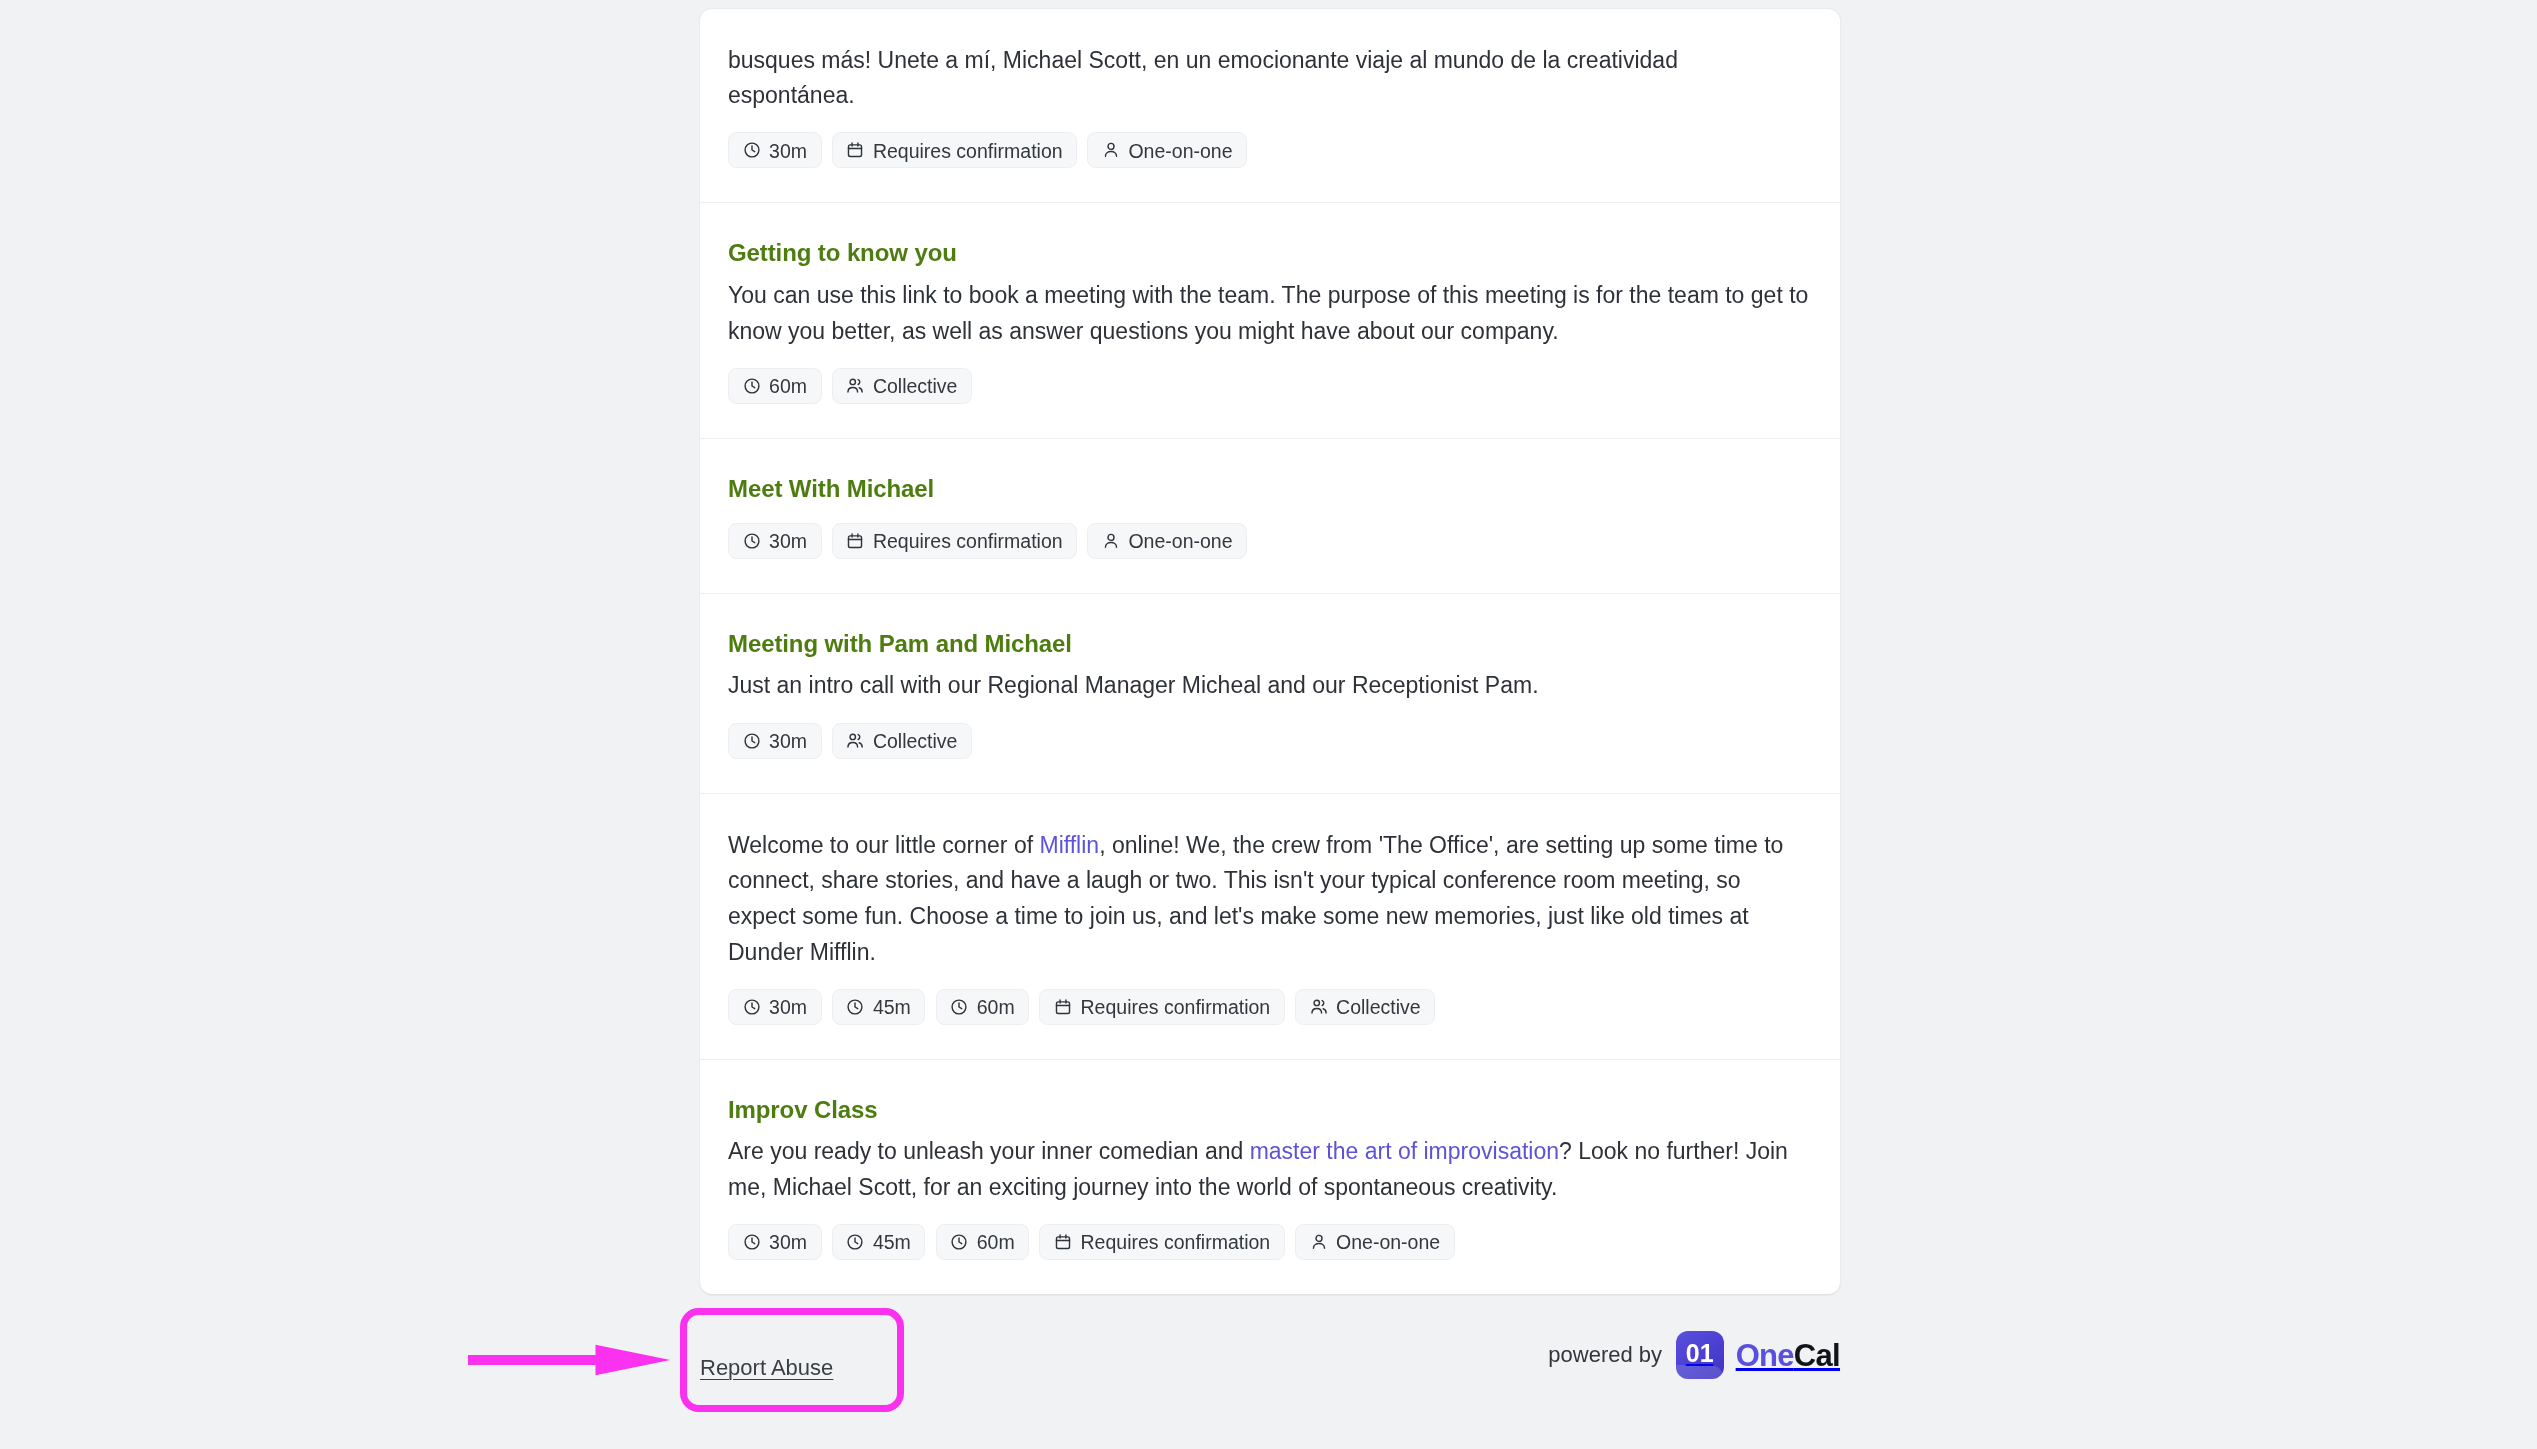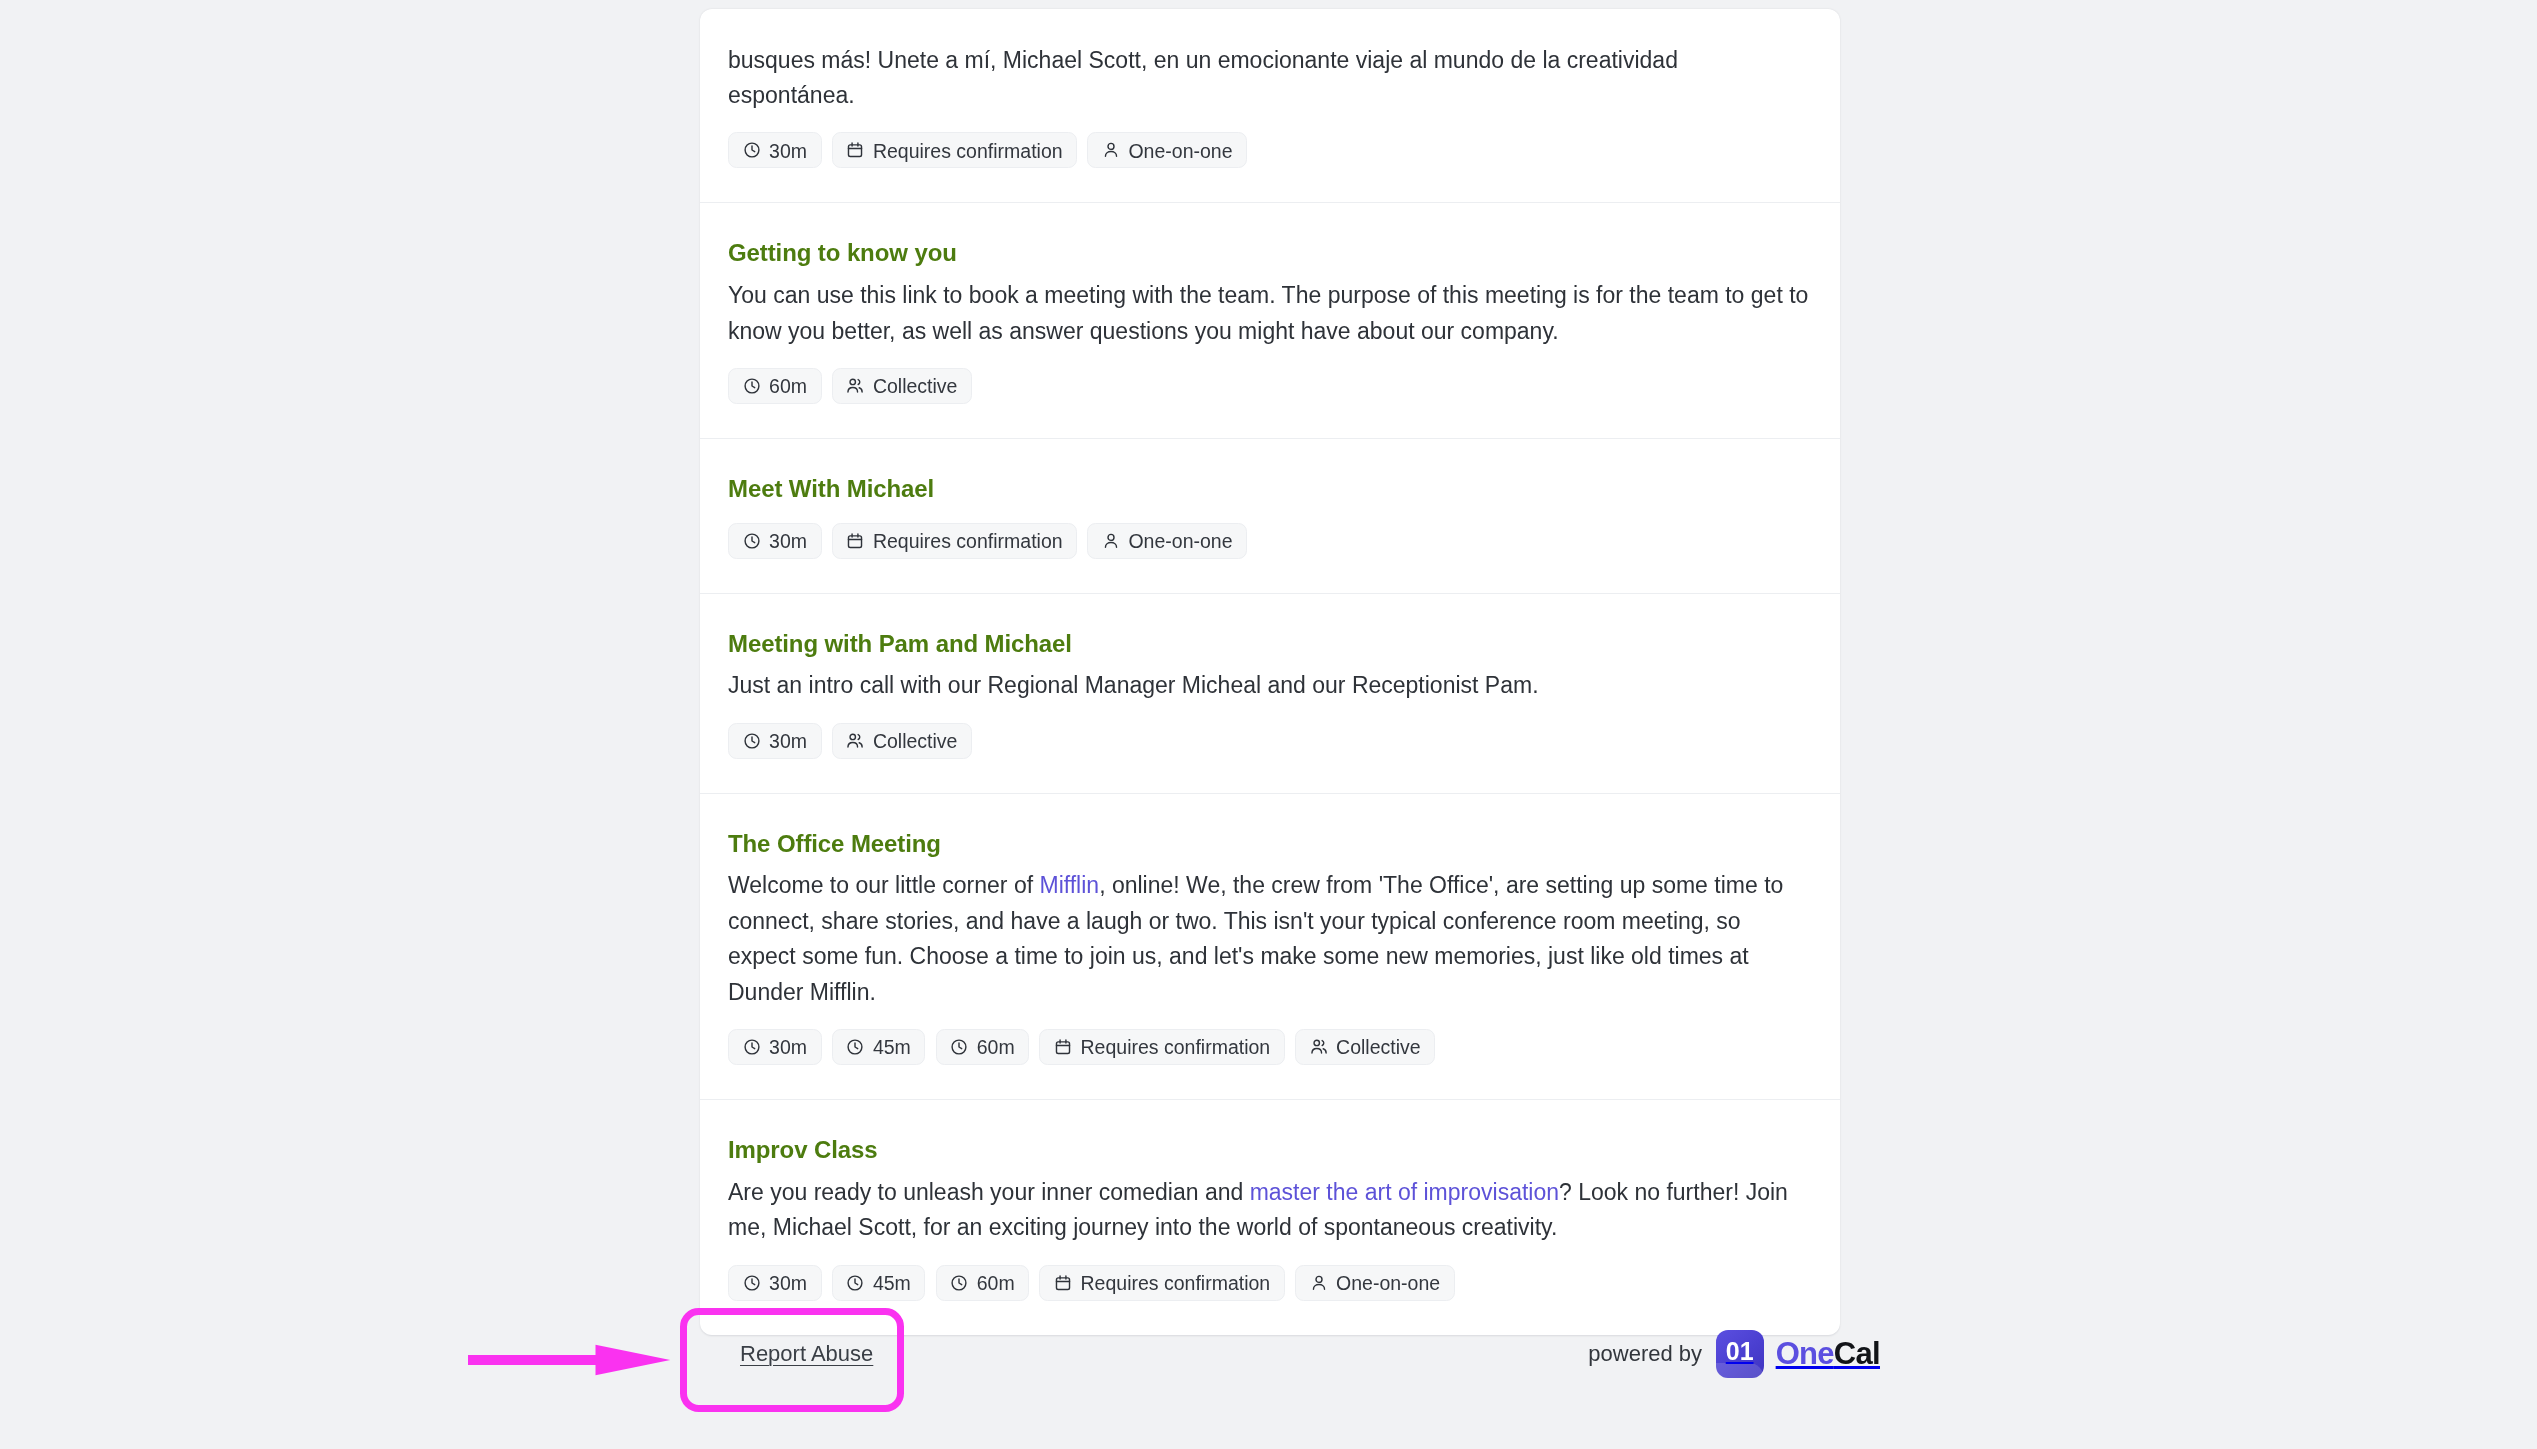--- a/index.html
+++ b/index.html
@@ -79,26 +79,26 @@
     color: #33373e;
     white-space: nowrap;
   }
   .badge svg { display: block; flex: 0 0 auto; }
   .badge-label { line-height: 1; position: relative; top: 0.8px; }
   .no-desc .badge-row { margin-top: 18.7px; }
 
   
   .footer {
     position: absolute;
-    left: 740px;
+    left: 700px;
     top: 1328px;
     width: 1140px;
     height: 51px;
     display: flex;
-    align-items: center;
+    align-items: flex-end;
     justify-content: space-between;
     gap: 13px;
   }
   .report-abuse {
     font-size: 22px;
     color: #3a3f46;
     text-decoration: underline;
     text-underline-offset: 4.2px;
     text-decoration-thickness: 1.3px;
     cursor: pointer;
@@ -297,21 +297,20 @@
                 <path d="M2.6 20c0-3.7 2.9-5.9 6.4-5.9S15.4 16.3 15.4 20"></path>
                 <path d="M16.2 3.4a3.6 3.6 0 0 1 0 6.6"></path>
                 <path d="M17.6 14.4c2.4.6 3.9 2.5 3.9 5.6"></path>
               </svg>
             </span>
             <span class="badge-label">Collective</span>
           </span>
         </div>
       </div>
       <div class="event-row">
-        <div class="event-title">The Office Meeting</div>
         <div class="event-desc">Welcome to our little corner of <a href="#">Mifflin</a>, online! We, the crew from 'The Office', are setting up some time to connect, share stories, and have a laugh or two. This isn't your typical conference room meeting, so expect some fun. Choose a time to join us, and let's make some new memories, just like old times at Dunder Mifflin.</div>
         <div class="badge-row">
           <span class="badge">
             <span style="display: flex;">
               <svg width="18" height="18" viewBox="0 0 24 24" fill="none" stroke="#2f333a" stroke-width="1.9" stroke-linecap="round" stroke-linejoin="round">
                 <circle cx="12" cy="12" r="9.2"></circle>
                 <path d="M12 6.6V12l3.6 2.2"></path>
               </svg>
             </span>
             <span class="badge-label">30m</span>

